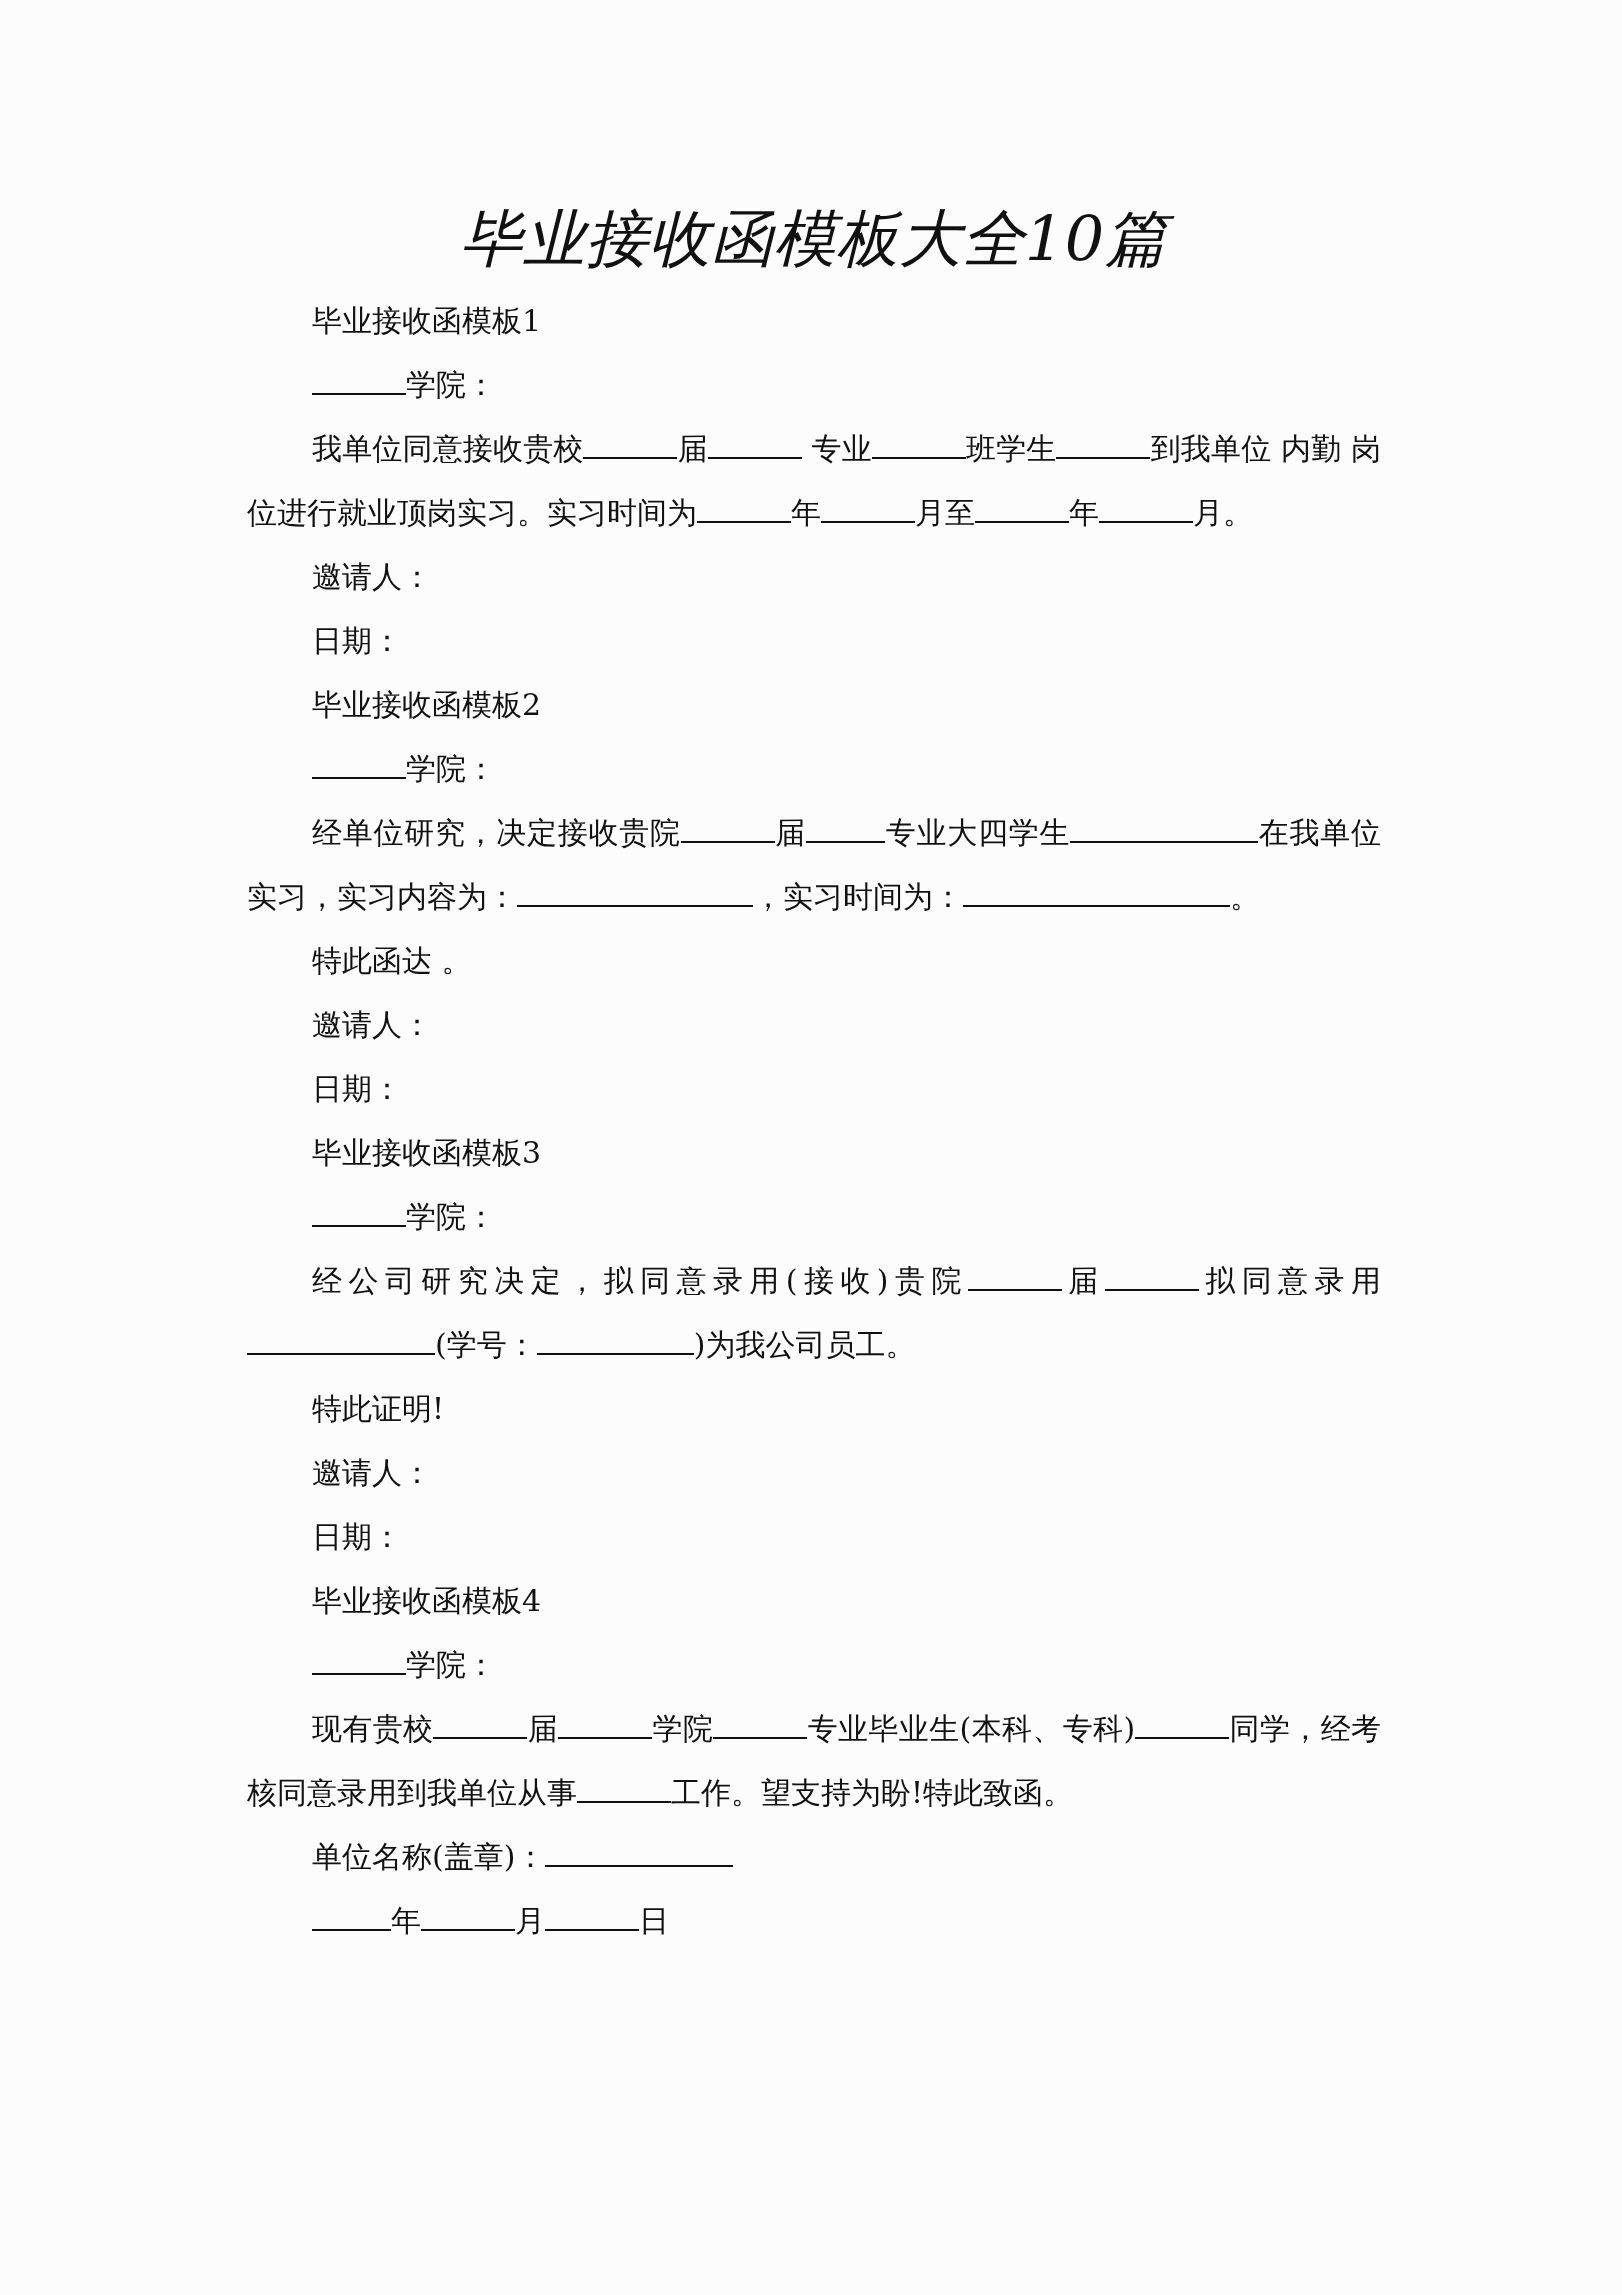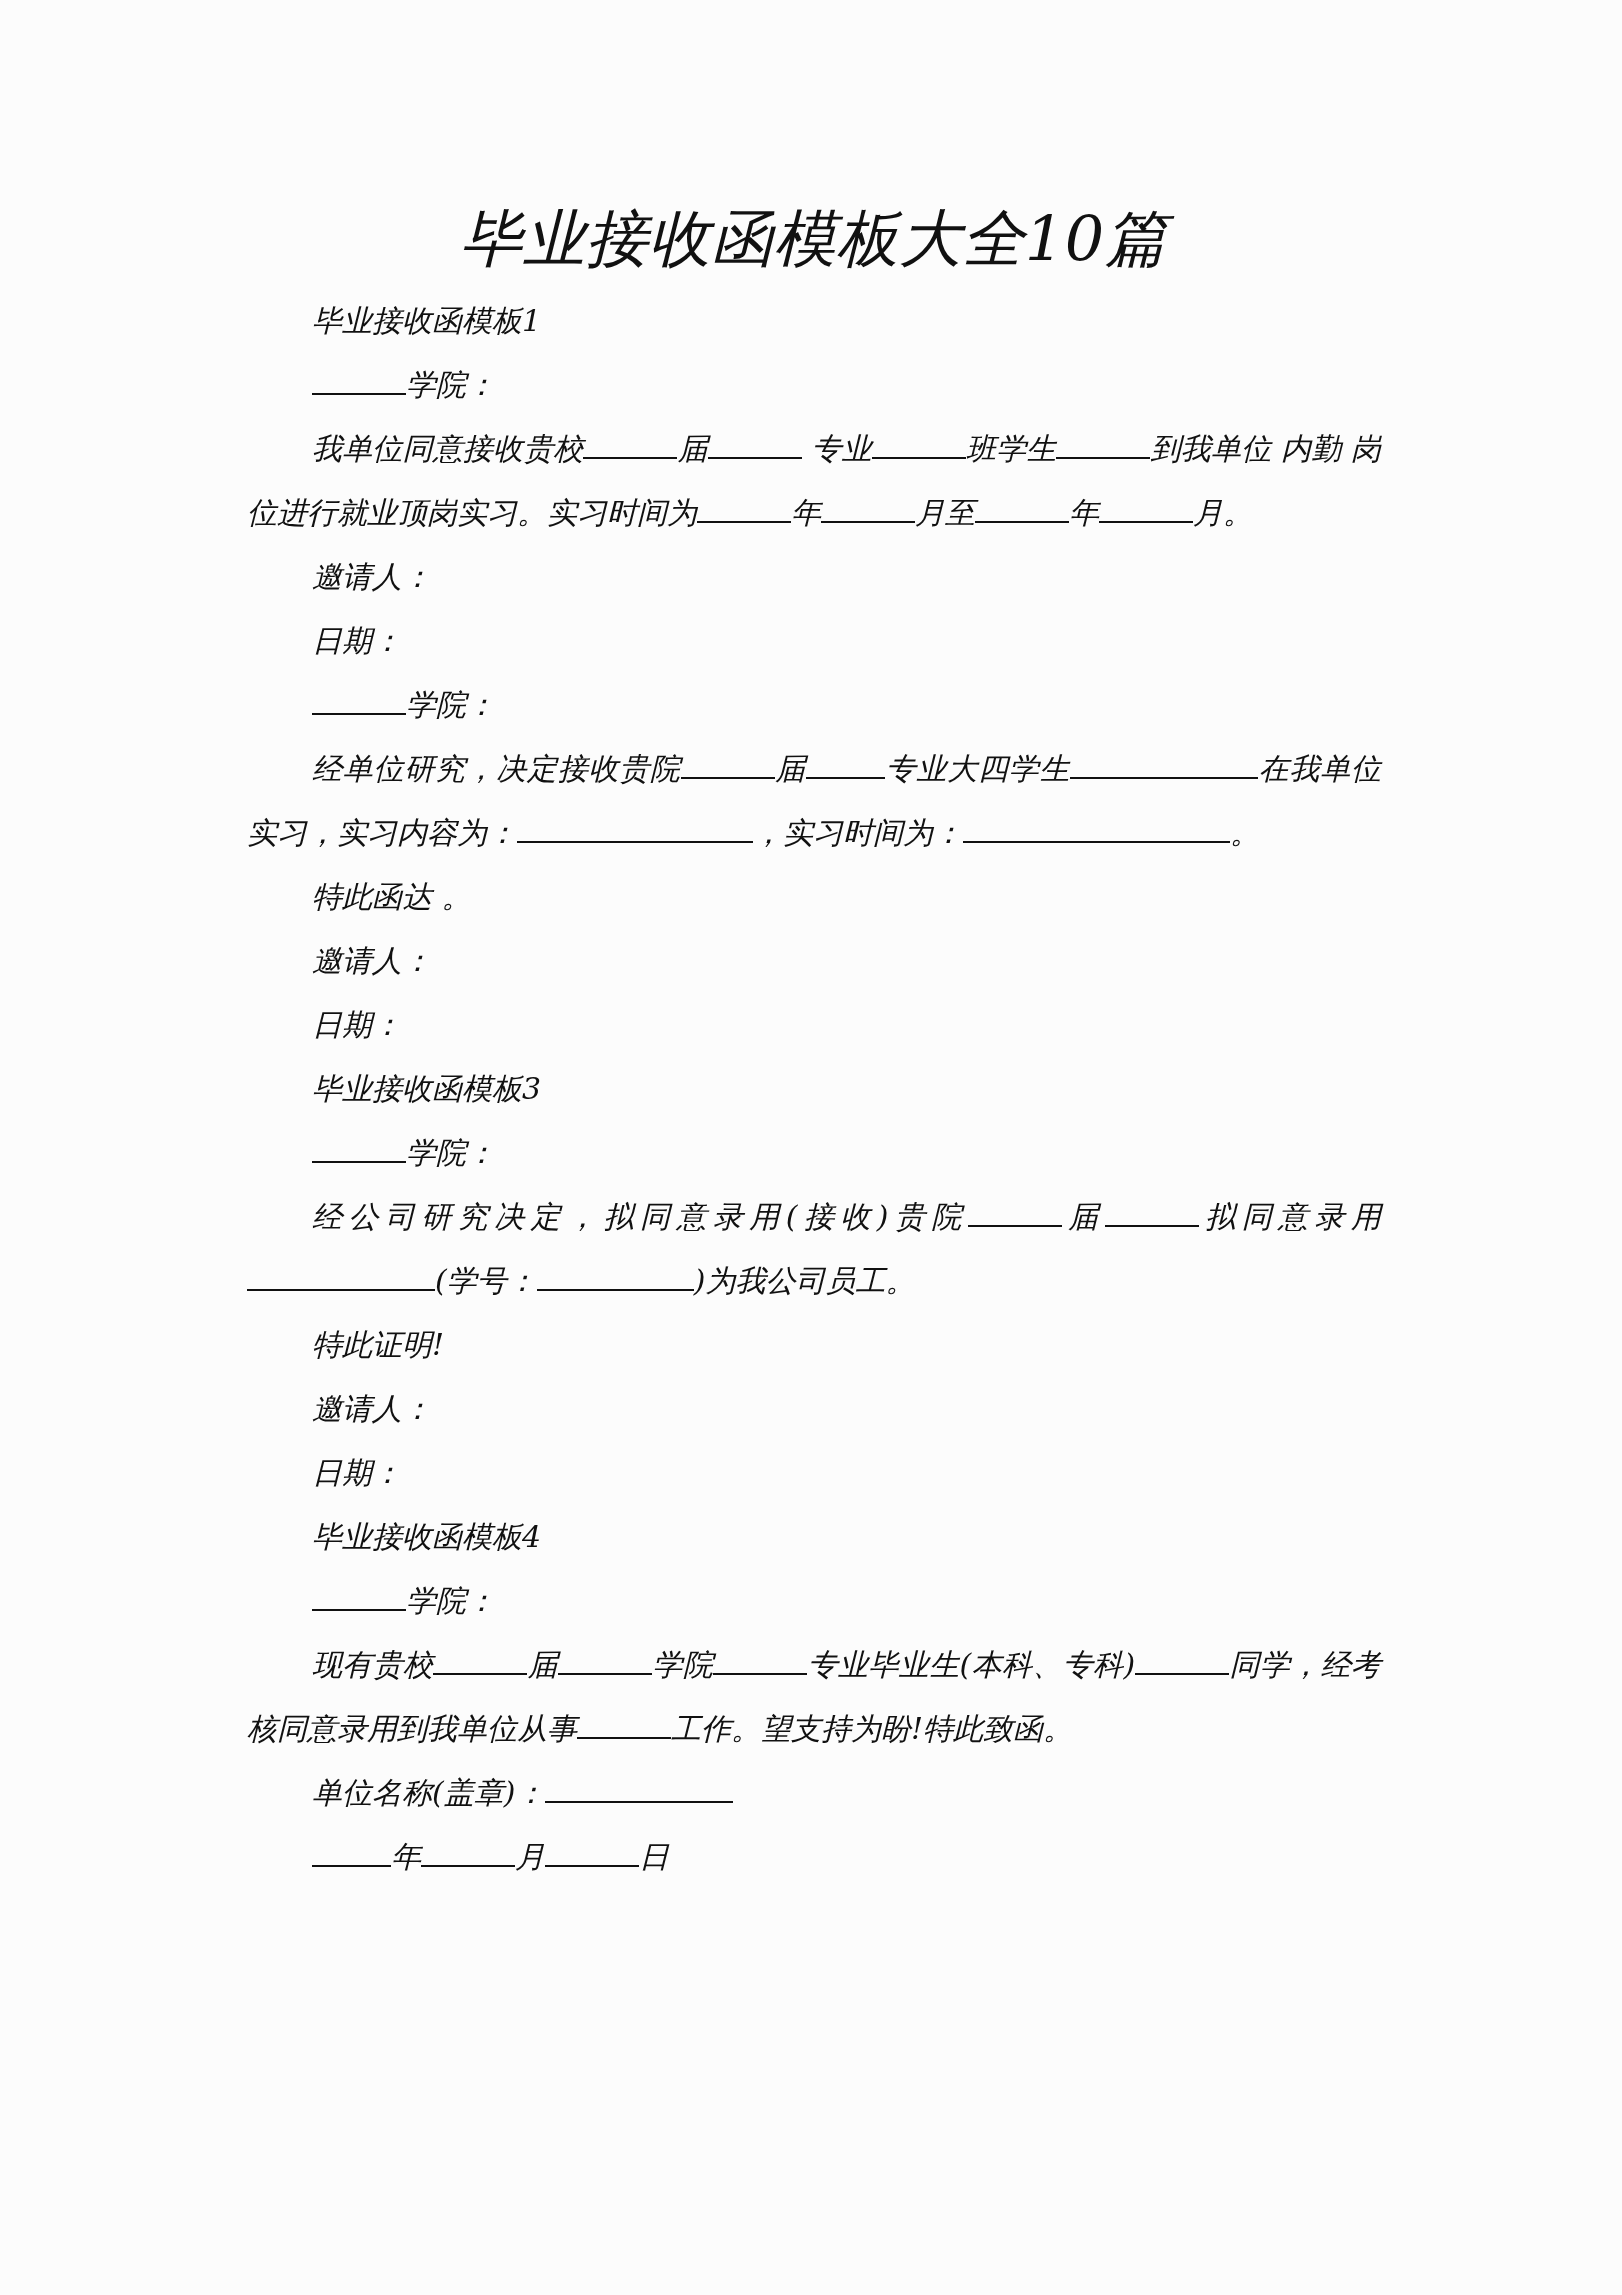--- a/index.html
+++ b/index.html
@@ -45,33 +45,34 @@
     text-align: justify;
     white-space: normal;
   }
   .blank {
     display: inline-block;
     border-bottom: 2px solid #111;
     height: 25px;
     vertical-align: baseline;
     text-indent: 0;
   }
-  .seg { text-indent: 0; font-style: italic; }
+  .seg { text-indent: 0; }
 </style>
 </head>
 <body>
 
 <div class="page">
   <h1 class="title">毕业接收函模板大全10篇</h1>
   <div class="body" id="doc-body">
       <p class="p"><span class="seg">毕业接收函模板1</span></p>
       <p class="p"><span class="blank" style="width: 94px;"></span><span class="seg">学院：</span></p>
       <p class="p"><span class="seg">我单位同意接收贵校</span><span class="blank" style="width: 94px;"></span><span class="seg">届</span><span class="blank" style="width: 94px;"></span><span class="seg"> 专业</span><span class="blank" style="width: 94px;"></span><span class="seg">班学生</span><span class="blank" style="width: 94px;"></span><span class="seg">到我单位 内勤 岗位进行就业顶岗实习。实习时间为</span><span class="blank" style="width: 94px;"></span><span class="seg">年</span><span class="blank" style="width: 94px;"></span><span class="seg">月至</span><span class="blank" style="width: 94px;"></span><span class="seg">年</span><span class="blank" style="width: 94px;"></span><span class="seg">月。</span></p>
       <p class="p"><span class="seg">邀请人：</span></p>
       <p class="p"><span class="seg">日期：</span></p>
+      <p class="p"><span class="seg">毕业接收函模板2</span></p>
       <p class="p"><span class="blank" style="width: 94px;"></span><span class="seg">学院：</span></p>
       <p class="p"><span class="seg">经单位研究，决定接收贵院</span><span class="blank" style="width: 94px;"></span><span class="seg">届</span><span class="blank" style="width: 79px;"></span><span class="seg">专业大四学生</span><span class="blank" style="width: 188px;"></span><span class="seg">在我单位实习，实习内容为：</span><span class="blank" style="width: 236px;"></span><span class="seg">，实习时间为：</span><span class="blank" style="width: 267px;"></span><span class="seg">。</span></p>
       <p class="p"><span class="seg">特此函达 。</span></p>
       <p class="p"><span class="seg">邀请人：</span></p>
       <p class="p"><span class="seg">日期：</span></p>
       <p class="p"><span class="seg">毕业接收函模板3</span></p>
       <p class="p"><span class="blank" style="width: 94px;"></span><span class="seg">学院：</span></p>
       <p class="p"><span class="seg"> 经公司研究决定，拟同意录用(接收)贵院</span><span class="blank" style="width: 94px;"></span><span class="seg">届</span><span class="blank" style="width: 94px;"></span><span class="seg">拟同意录用</span><span class="blank" style="width: 188px;"></span><span class="seg">(学号：</span><span class="blank" style="width: 157px;"></span><span class="seg">)为我公司员工。</span></p>
       <p class="p"><span class="seg">特此证明!</span></p>
       <p class="p"><span class="seg">邀请人：</span></p>

